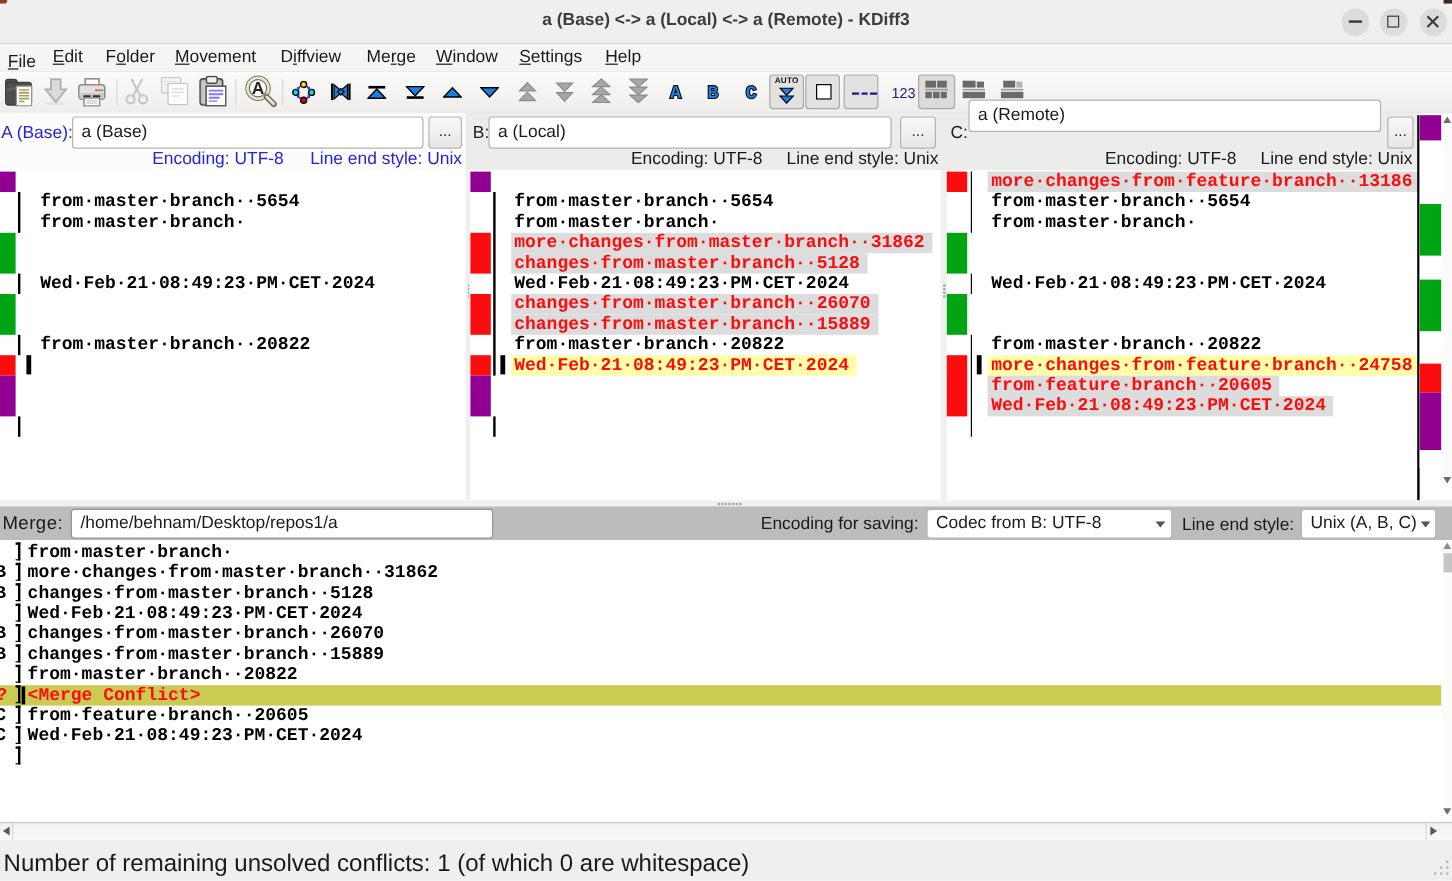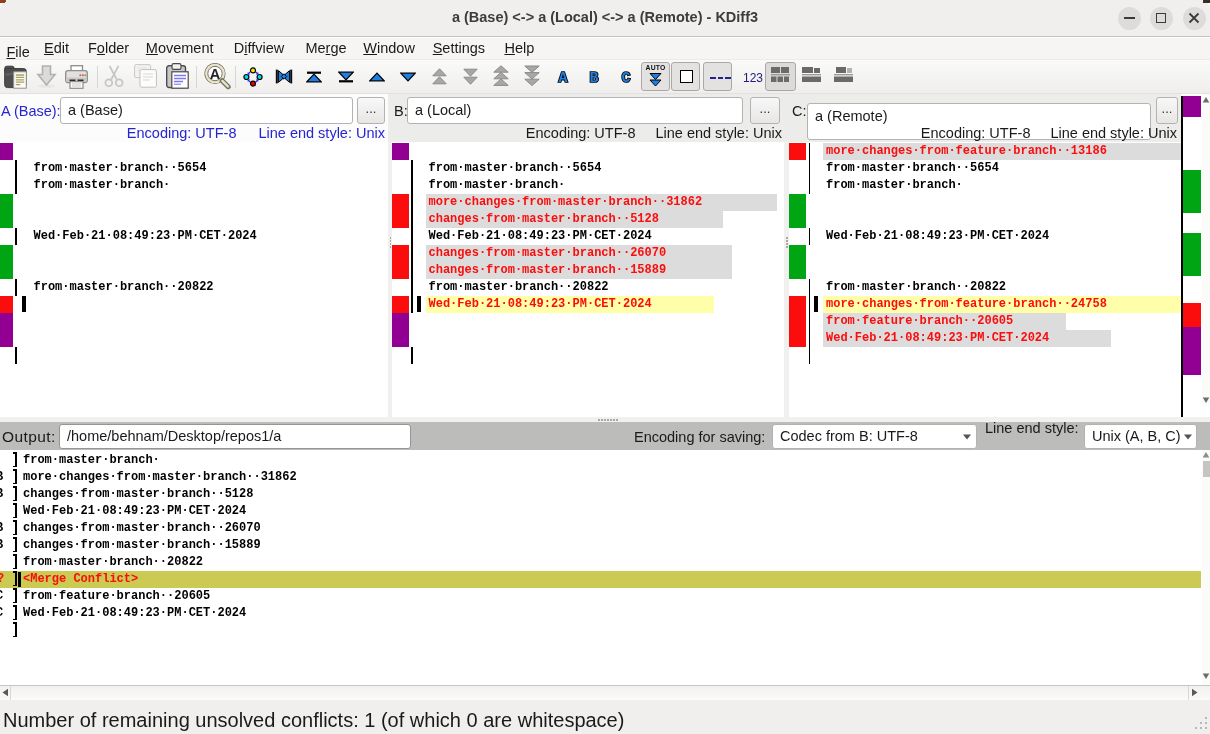--- a/index.html
+++ b/index.html
@@ -1,19 +1,19 @@
 <!DOCTYPE html>
 <html><head><meta charset="utf-8">
 <style>
 html,body{margin:0;padding:0;}
 body{width:1210px;height:734px;overflow:hidden;background:#fff;
   font-family:"Liberation Sans",sans-serif;}
 *{box-sizing:border-box;}
 .abs{position:absolute;}
-.mono{font-family:"Liberation Mono",monospace;font-weight:bold;font-size:12px;
+.mono{font-family:"Liberation Mono",monospace;font-weight:bold;font-size:15px;
   line-height:17px;white-space:pre;letter-spacing:0;}
 .ui{font-size:14.5px;color:#1a1a1a;}
 .tick{position:absolute;width:1.5px;background:#000;}
 .cursor{position:absolute;width:3.5px;height:15.5px;background:#000;}
 .strip{position:absolute;}
 .inp{position:absolute;background:#fff;border:1px solid #b4b3b2;border-radius:3px;
   font-size:14.5px;color:#1a1a1a;line-height:25px;padding-left:7px;}
 .btn{position:absolute;background:linear-gradient(#f9f8f8,#e7e6e5);
   border:1px solid #b4b3b2;border-radius:3px;color:#333;text-align:center;
   font-size:13px;line-height:22px;}
@@ -200,21 +200,21 @@
 <div class="abs" style="left:0;top:94px;width:388px;height:48px;background:#fcfcfc;"></div>
 <div class="abs ui" style="left:1px;top:103px;color:#2525d1;">A (Base):</div>
 <div class="inp" style="left:60px;top:97px;width:293px;height:27px;">a (Base)</div>
 <div class="btn" style="left:357px;top:97px;width:28px;height:27px;">...</div>
 <div class="abs" style="left:0;top:125px;width:385px;text-align:right;font-size:14.5px;line-height:16px;color:#2525d1;">Encoding: UTF-8<span style="display:inline-block;width:22px;"></span>Line end style: Unix</div>
 <div class="abs ui" style="left:394px;top:103px;">B:</div>
 <div class="inp" style="left:407px;top:97px;width:336px;height:27px;">a (Local)</div>
 <div class="btn" style="left:750px;top:97px;width:30px;height:27px;">...</div>
 <div class="abs ui" style="left:400px;top:125px;width:382px;text-align:right;line-height:16px;">Encoding: UTF-8<span style="display:inline-block;width:20px;"></span>Line end style: Unix</div>
 <div class="abs ui" style="left:792px;top:103px;">C:</div>
-<div class="inp" style="left:807px;top:103px;width:344px;height:37px;">a (Remote)</div>
+<div class="inp" style="left:807px;top:83px;width:344px;height:27px;">a (Remote)</div>
 <div class="btn" style="left:1156px;top:97px;width:22px;height:27px;">...</div>
 <div class="abs ui" style="left:795px;top:125px;width:382px;text-align:right;line-height:16px;">Encoding: UTF-8<span style="display:inline-block;width:20px;"></span>Line end style: Unix</div>
 <div class="abs" style="left:0;top:142px;width:1181px;height:275px;background:#fff;"></div>
 <div class="abs" style="left:388px;top:142px;width:4px;height:275px;background:#f0f0ef;"></div>
 <div class="abs" style="left:784px;top:142px;width:5px;height:275px;background:#f0f0ef;"></div>
 <div class="abs" style="left:389.5px;top:237px;width:1.5px;height:1.5px;background:#aaa;"></div>
 <div class="abs" style="left:786px;top:237px;width:1.5px;height:1.5px;background:#aaa;"></div>
 <div class="abs" style="left:389.5px;top:240px;width:1.5px;height:1.5px;background:#aaa;"></div>
 <div class="abs" style="left:786px;top:240px;width:1.5px;height:1.5px;background:#aaa;"></div>
 <div class="abs" style="left:389.5px;top:243px;width:1.5px;height:1.5px;background:#aaa;"></div>
@@ -284,28 +284,28 @@
     </svg>
 <div class="abs" style="left:0;top:417px;width:1210px;height:5px;background:#f2f1f0;"></div>
 <div class="abs" style="left:598px;top:419px;width:1.5px;height:1.5px;background:#a9a8a7;"></div>
 <div class="abs" style="left:601px;top:419px;width:1.5px;height:1.5px;background:#a9a8a7;"></div>
 <div class="abs" style="left:604px;top:419px;width:1.5px;height:1.5px;background:#a9a8a7;"></div>
 <div class="abs" style="left:607px;top:419px;width:1.5px;height:1.5px;background:#a9a8a7;"></div>
 <div class="abs" style="left:610px;top:419px;width:1.5px;height:1.5px;background:#a9a8a7;"></div>
 <div class="abs" style="left:613px;top:419px;width:1.5px;height:1.5px;background:#a9a8a7;"></div>
 <div class="abs" style="left:616px;top:419px;width:1.5px;height:1.5px;background:#a9a8a7;"></div>
 <div class="abs" style="left:0;top:422px;width:1210px;height:28px;background:#bcbcbb;"></div>
-<div class="abs" style="left:2px;top:428px;font-size:15.5px;letter-spacing:0.4px;color:#1a1a1a;">Output:</div>
+<div class="abs" style="left:2px;top:428px;font-size:15.5px;letter-spacing:0.4px;color:#1a1a1a;">Merge:</div>
 <div class="inp" style="left:59px;top:423.5px;width:352px;height:25px;border-color:#969594;line-height:23px;">/home/behnam/Desktop/repos1/a</div>
 <div class="abs ui" style="left:634px;top:429px;">Encoding for saving:</div>
 <div class="inp" style="left:772px;top:423.5px;width:205px;height:25px;line-height:23px;">Codec from B: UTF-8</div>
 <svg class="abs" style="left:962px;top:433px;" width="10" height="8" viewBox="0 0 10 8">
       <path d="M1 1.5 H9 L5 6.5 Z" fill="#555453"></path>
     </svg>
-<div class="abs ui" style="left:985px;top:420px;">Line end style:</div>
+<div class="abs ui" style="left:985px;top:430px;">Line end style:</div>
 <div class="inp" style="left:1084px;top:423.5px;width:113px;height:25px;line-height:23px;">Unix (A, B, C)</div>
 <svg class="abs" style="left:1183px;top:433px;" width="10" height="8" viewBox="0 0 10 8">
       <path d="M1 1.5 H9 L5 6.5 Z" fill="#555453"></path>
     </svg>
 <div class="abs" style="left:0;top:450px;width:1201px;height:235px;background:#fff;"></div>
 <div class="abs" style="left:0;top:571.0px;width:1201px;height:17px;background:#cbca52;"></div>
 <div class="abs" style="left:15.2px;top:452.3px;width:1.6px;height:14.8px;background:#000;"></div>
 <div class="abs" style="left:12.6px;top:452.3px;width:4.2px;height:1.3px;background:#000;"></div>
 <div class="abs" style="left:12.6px;top:465.8px;width:4.2px;height:1.3px;background:#000;"></div>
 <div class="abs" style="left:15.2px;top:469.3px;width:1.6px;height:14.8px;background:#000;"></div>

